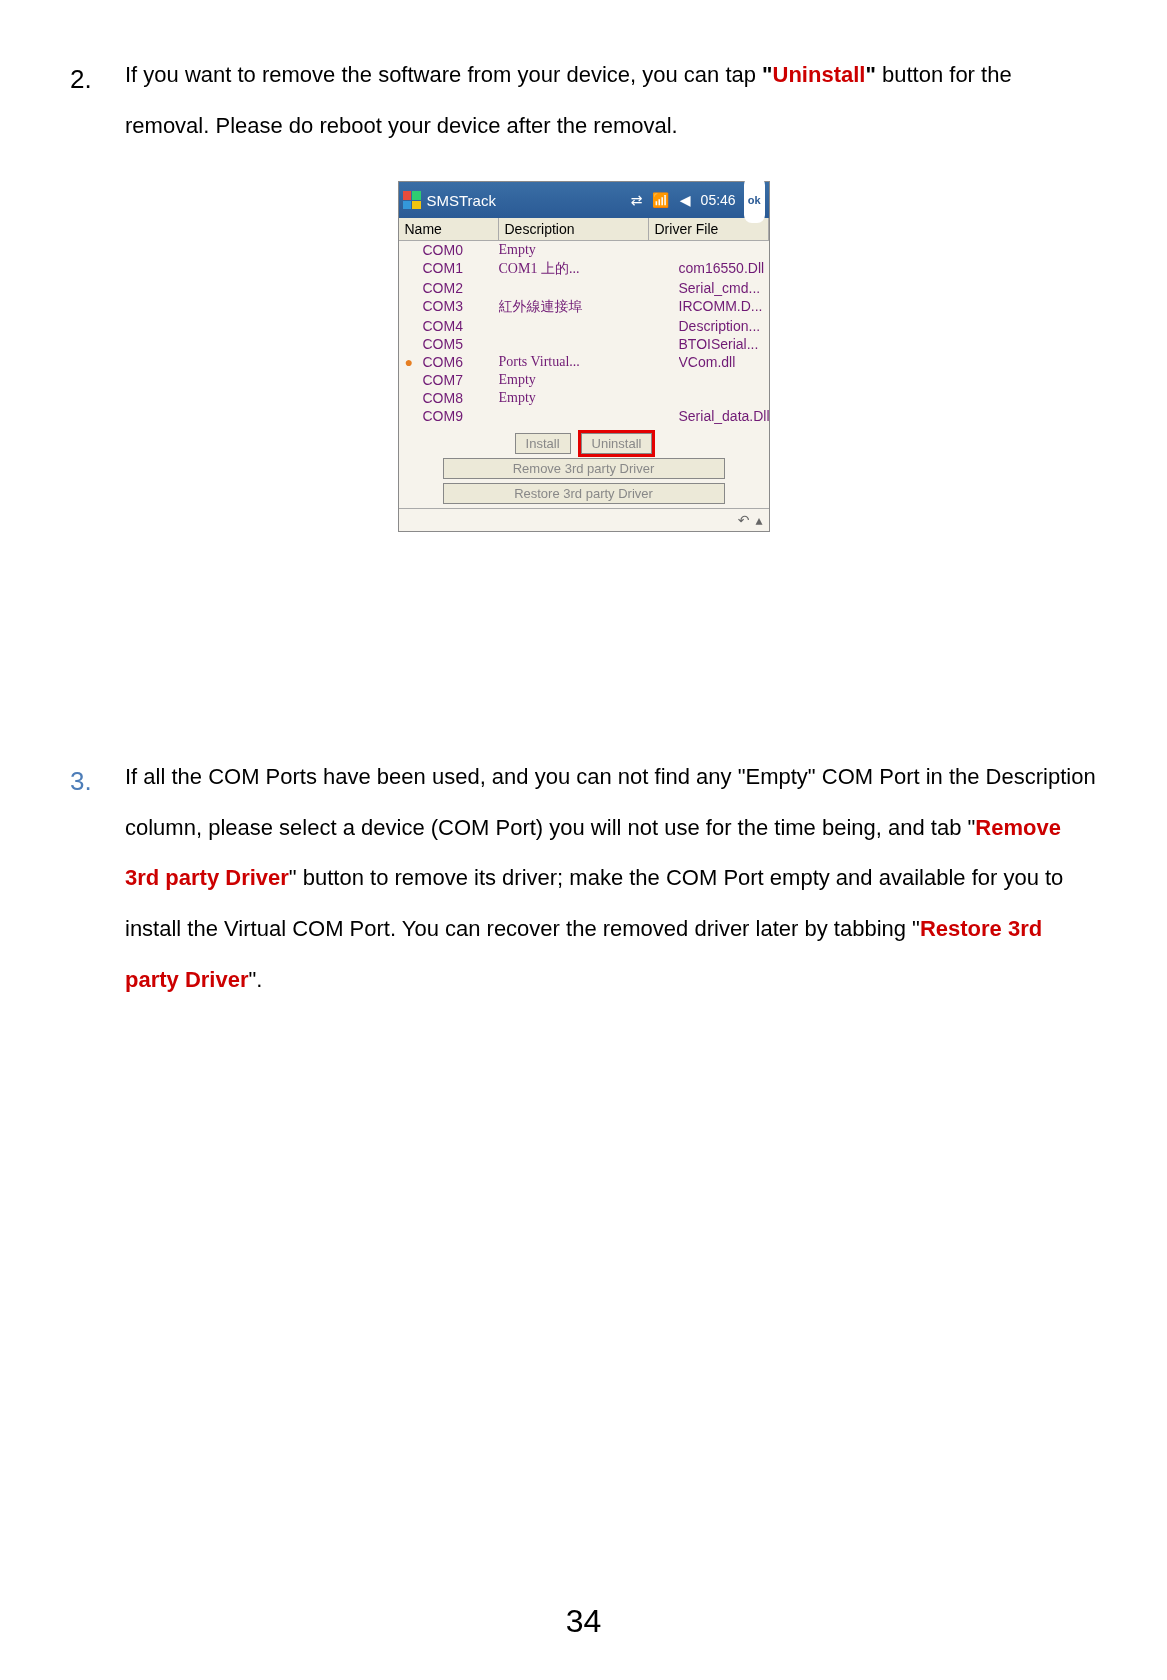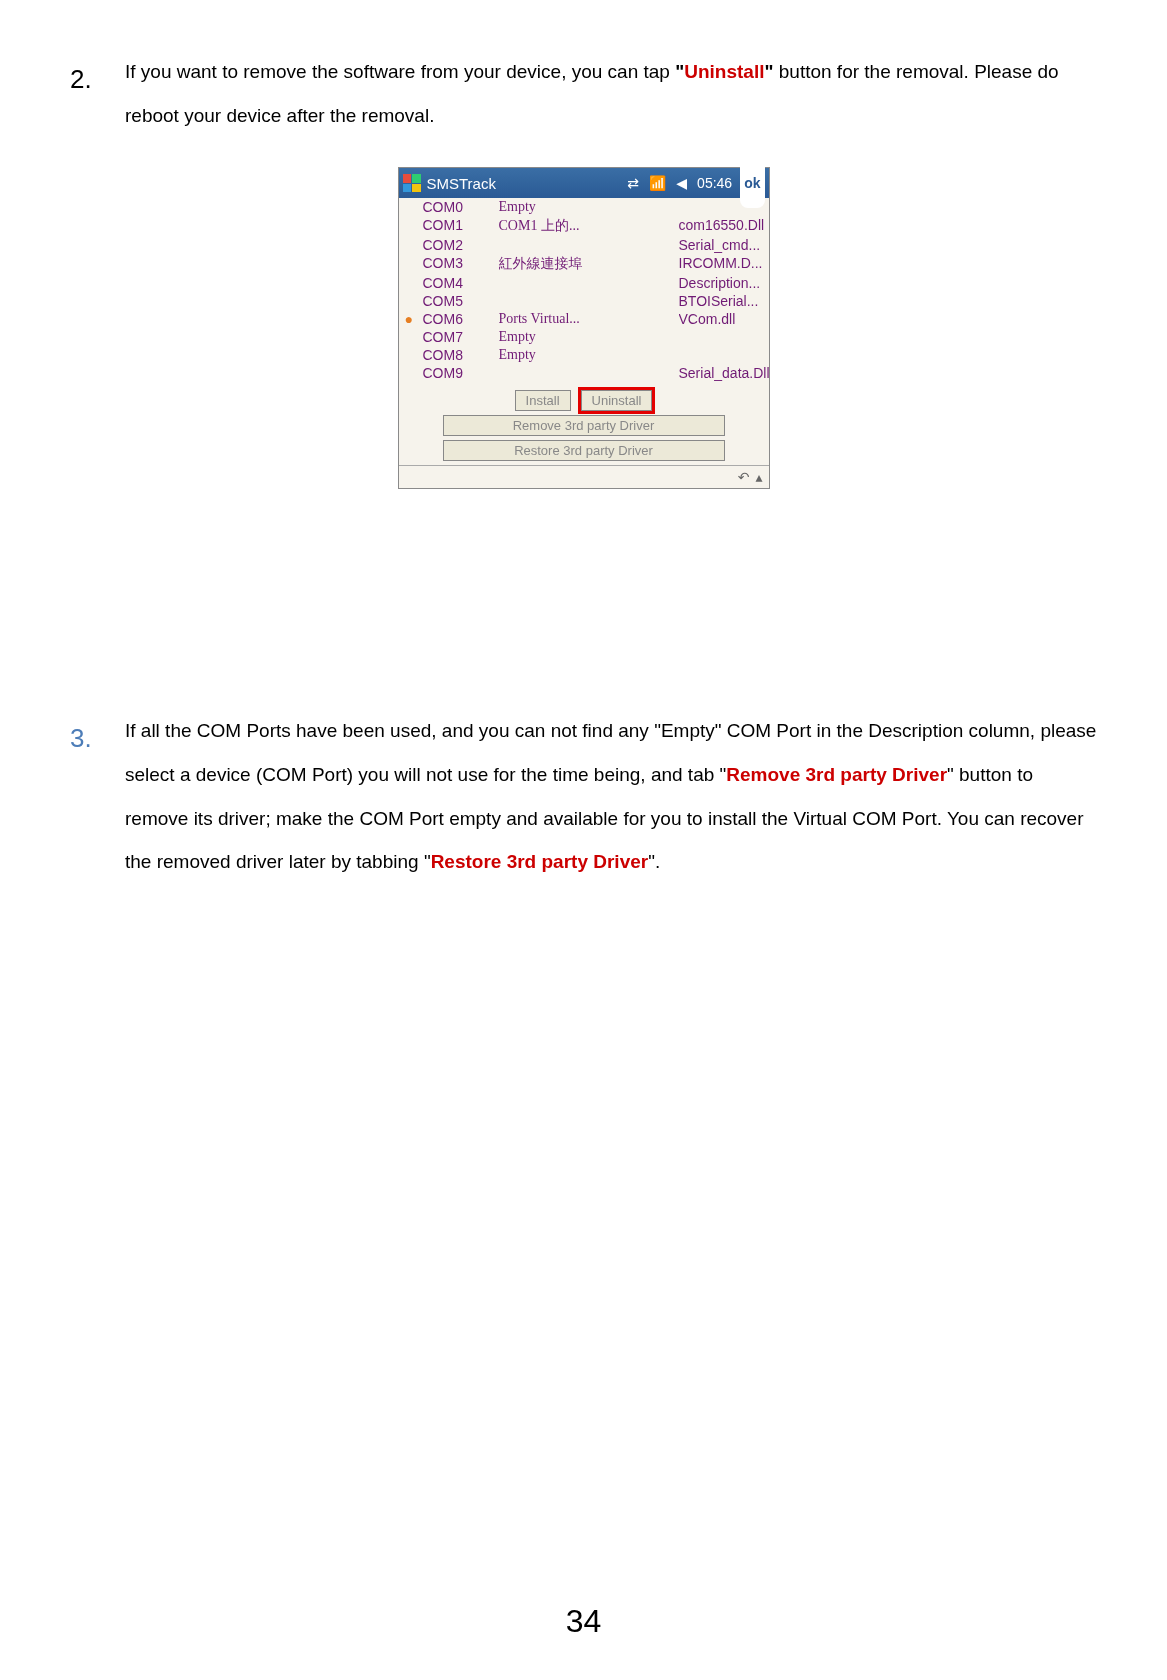--- a/index.html
+++ b/index.html
@@ -24,21 +24,21 @@
   .li-number {
     font-size: 26px;
     width: 55px;
     flex-shrink: 0;
     line-height: 2.3;
   }
   .li-number.colored {
     color: #4d7db8;
   }
   .li-body {
-    font-size: 19px;
+    font-size: 22px;
     line-height: 2.3;
     flex: 1;
   }
   .hl-red {
     color: #cc0000;
     font-weight: bold;
   }
   .bold {
     font-weight: bold;
   }
@@ -46,21 +46,21 @@
   
   .screenshot {
     width: 370px;
     margin: 30px auto 60px auto;
     border: 1px solid #8a8a8a;
     background: #f6f3ec;
     font-family: Tahoma, Arial, sans-serif;
     filter: blur(0.4px);
   }
   .titlebar {
-    height: 30px;
+    height: 36px;
     background: linear-gradient(#3a6ea5, #2a5a95);
     color: #fff;
     display: flex;
     align-items: center;
     font-size: 15px;
     padding: 0 4px;
     gap: 6px;
   }
   .winlogo {
     width: 18px; height: 18px;
@@ -70,21 +70,21 @@
     gap: 1px;
   }
   .winlogo span:nth-child(1){background:#e74c3c;}
   .winlogo span:nth-child(2){background:#2ecc71;}
   .winlogo span:nth-child(3){background:#3498db;}
   .winlogo span:nth-child(4){background:#f1c40f;}
   .title-text { flex:1; overflow:hidden; }
   .ti-icon { font-size: 14px; margin: 0 2px; }
   .ok-badge {
     background:#fff;color:#2a5a95;border-radius:8px;
-    font-size:14px;font-weight:bold;padding:17px 4px;
+    font-size:11px;font-weight:bold;padding:17px 4px;
   }
 
   .headers {
     display:flex;
     font-size:14px;
     background:#ece9d8;
     border-bottom:1px solid #aaa;
   }
   .headers > div {
     padding:3px 6px;
@@ -171,20 +171,25 @@
           <span></span>
           <span></span>
         </span>
       <span class="title-text">SMSTrack</span>
       <span class="ti-icon">⇄</span>
       <span class="ti-icon">📶</span>
       <span class="ti-icon">◀</span>
       <span class="ti-icon">05:46</span>
       <span class="ok-badge">ok</span>
     </div>
+    <div class="headers">
+      <div class="col-name">Name</div>
+      <div class="col-desc">Description</div>
+      <div class="col-drv">Driver File</div>
+    </div>
     <div class="rows">
       <div class="row">
           <div class="cname">COM0</div>
           <div class="cdesc">Empty</div>
           <div class="cdrv"></div>
         </div>
       <div class="row">
           <div class="cname">COM1</div>
           <div class="cdesc">COM1 上的...</div>
           <div class="cdrv">com16550.Dll</div>

